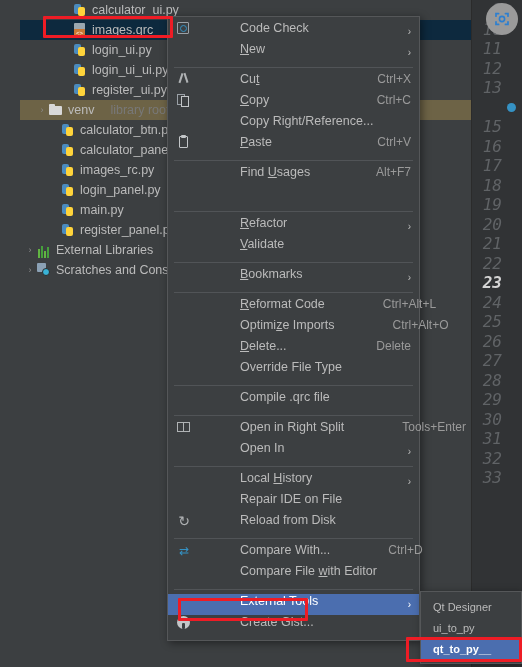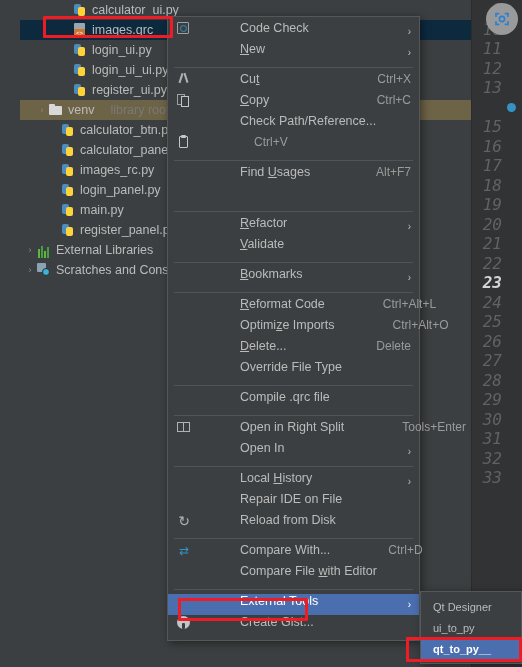--- a/index.html
+++ b/index.html
@@ -448,24 +448,25 @@
         <span class="mi-label">Cu<u>t</u></span>
         <span class="mi-short">Ctrl+X</span>
       </div>
       <div class="mi">
         <span class="mi-icon icn-copy"></span>
         <span class="mi-label"><u>C</u>opy</span>
         <span class="mi-short">Ctrl+C</span>
       </div>
       <div class="mi">
         <span class="mi-icon "></span>
-        <span class="mi-label">Check Path/Reference...</span>
+        <span class="mi-label">Copy Right/Reference...</span>
       </div>
       <div class="mi">
         <span class="mi-icon icn-paste"></span>
+        <span class="mi-label"><u>P</u>aste</span>
         <span class="mi-short">Ctrl+V</span>
       </div>
       <div class="sep"></div>
       <div class="mi">
         <span class="mi-icon "></span>
         <span class="mi-label">Find <u>U</u>sages</span>
         <span class="mi-short">Alt+F7</span>
       </div>
       <div class="mi">
         <span class="mi-icon "></span>

